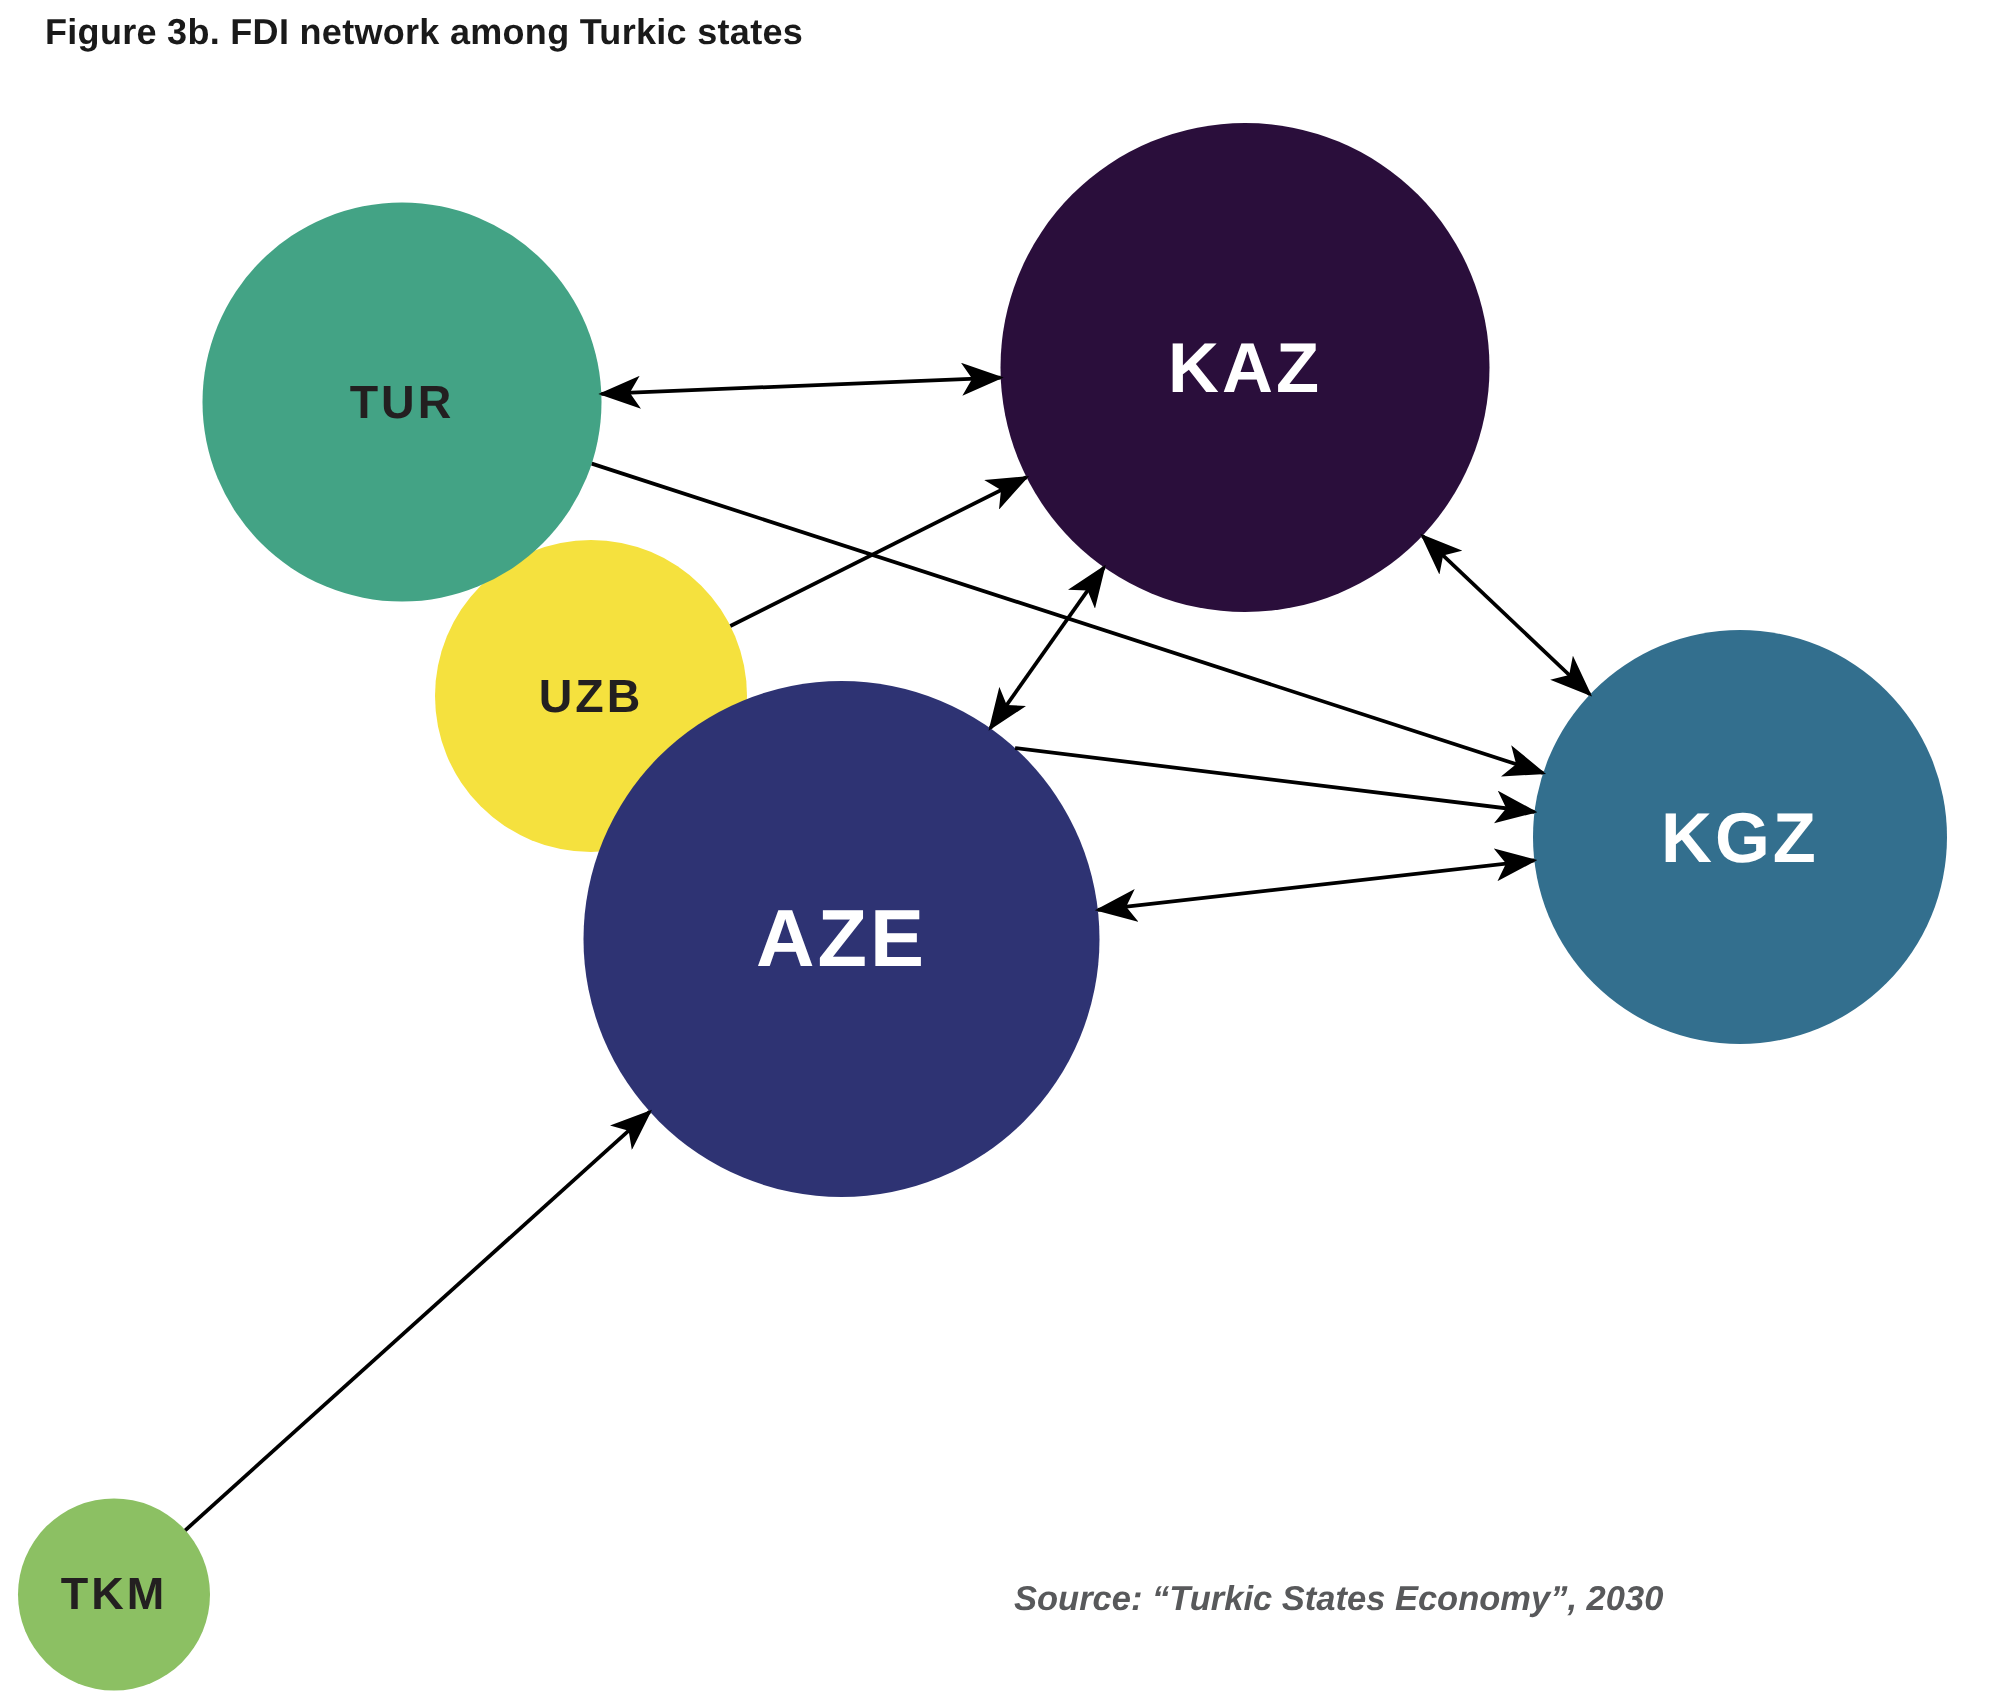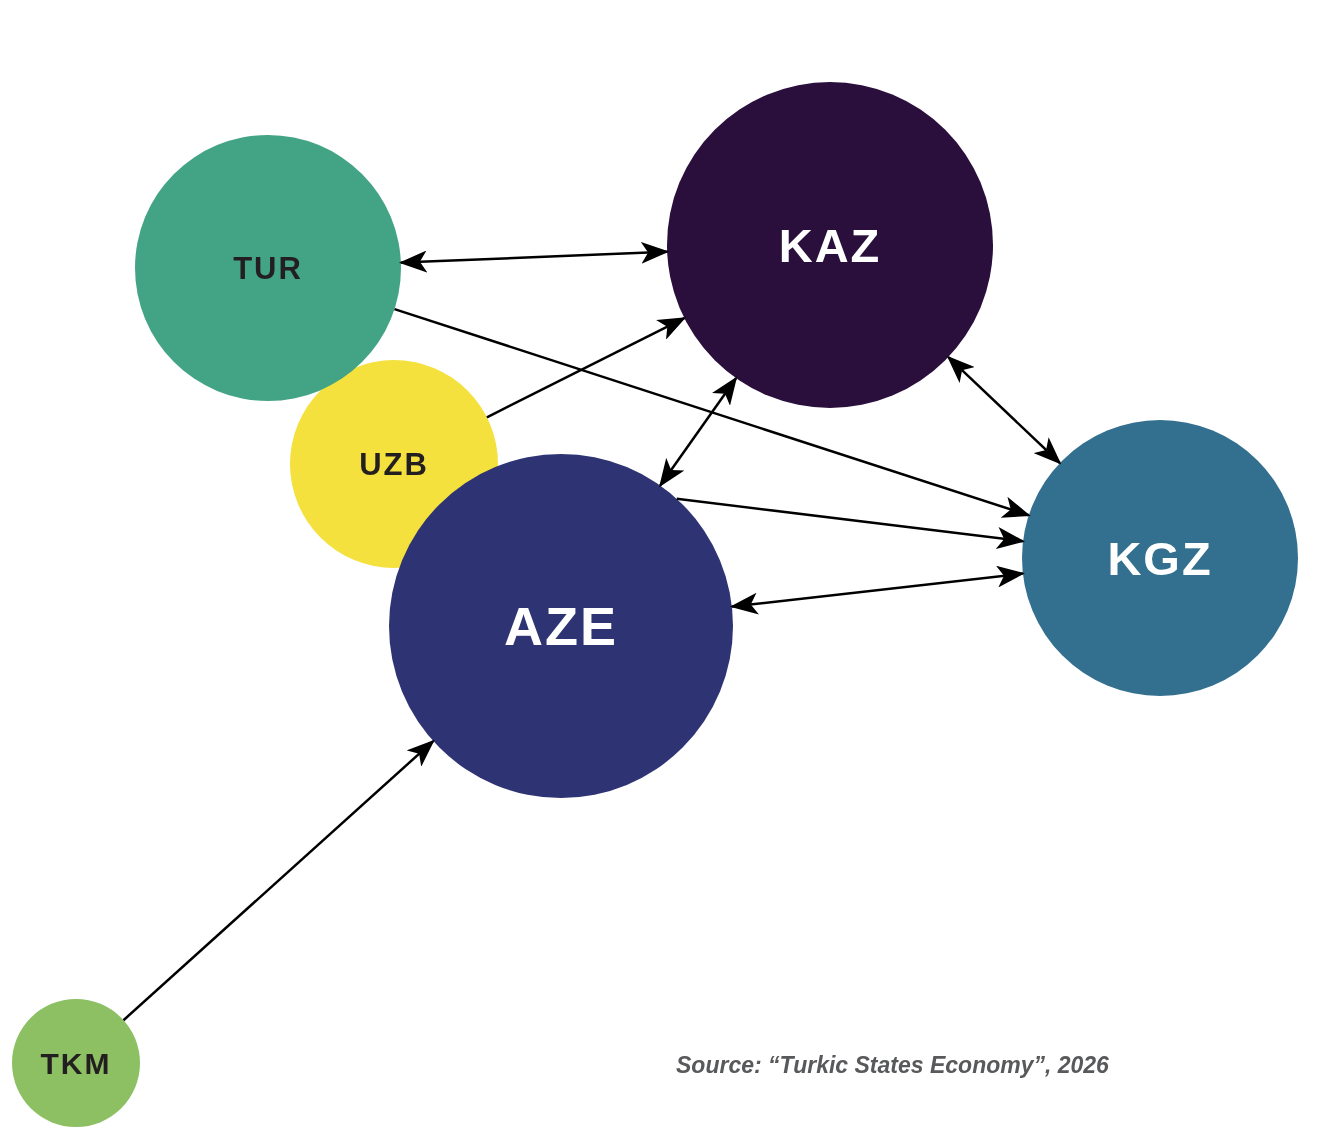--- a/index.html
+++ b/index.html
@@ -43,20 +43,21 @@
   .node-label {
     font-family: "Liberation Sans", sans-serif;
     font-weight: bold;
     letter-spacing: 2px;
   }
 </style>
 </head>
 <body>
 
 <div class="canvas">
+  <div class="figure-title">Figure 3b. FDI network among Turkic states</div>
 
   <svg id="net" class="network" width="1330" height="1138" viewBox="0 0 1330 1138">
     <defs>
       <marker id="ah" viewBox="0 0 14 11" refX="13" refY="5.5" markerWidth="28" markerHeight="22" markerUnits="userSpaceOnUse" orient="auto-start-reverse">
         <path d="M0,0 L14,5.5 L0,11 L3.5,5.5 Z" fill="#000000"></path>
       </marker>
     </defs>
     <g id="nodes-layer">
         <circle cx="394" cy="464" r="104" fill="#f5e13e"></circle>
         <circle cx="268" cy="268" r="133" fill="#43a385"></circle>
@@ -78,14 +79,14 @@
         <line x1="394.5" y1="309.1" x2="1028.8" y2="515.3" stroke="#000000" stroke-width="2.5" marker-end="url(#ah)"></line>
         <line x1="486.9" y1="417.3" x2="684.3" y2="318.2" stroke="#000000" stroke-width="2.5" marker-end="url(#ah)"></line>
         <line x1="676.7" y1="498.7" x2="1023.0" y2="541.2" stroke="#000000" stroke-width="2.5" marker-end="url(#ah)"></line>
         <line x1="660.2" y1="485.5" x2="736.0" y2="378.2" stroke="#000000" stroke-width="2.5" marker-end="url(#ah)" marker-start="url(#ah)"></line>
         <line x1="731.9" y1="606.6" x2="1022.9" y2="573.6" stroke="#000000" stroke-width="2.5" marker-end="url(#ah)" marker-start="url(#ah)"></line>
         <line x1="948.3" y1="357.2" x2="1059.9" y2="463.0" stroke="#000000" stroke-width="2.5" marker-end="url(#ah)" marker-start="url(#ah)"></line>
         <line x1="123.5" y1="1020.2" x2="433.2" y2="741.1" stroke="#000000" stroke-width="2.5" marker-end="url(#ah)"></line>
       </g>
   </svg>
 
-  <div class="source-note">Source: “Turkic States Economy”, 2026</div>
+  <div class="source-note">Source: “Turkic States Economy”, 2030</div>
 </div>
 
 </body></html>

